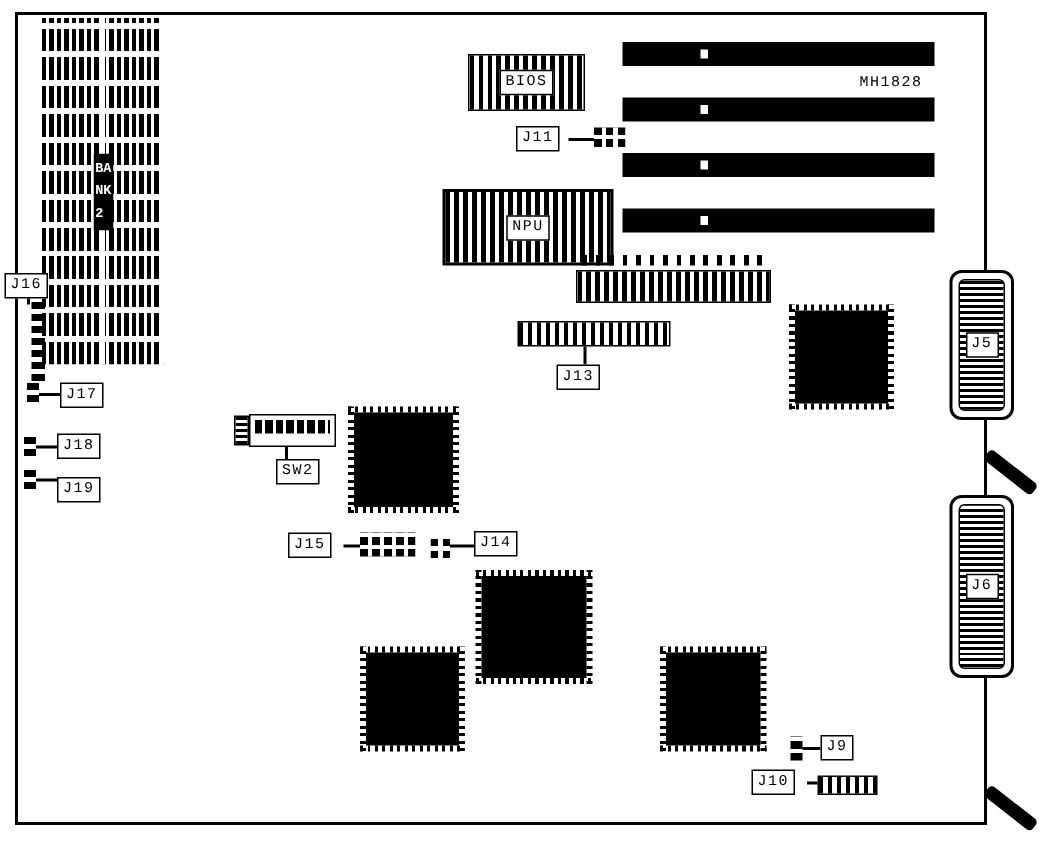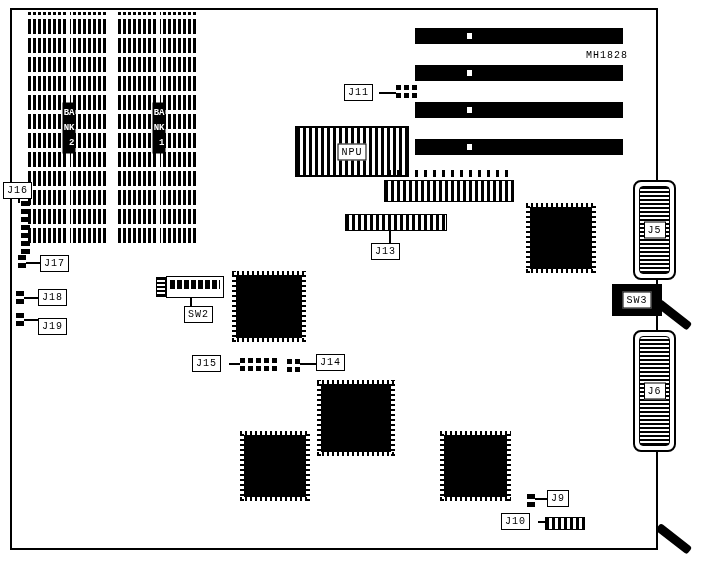--- a/index.html
+++ b/index.html
@@ -10,21 +10,21 @@
   .board { left:10px; top:8px; width:648px; height:542px; border:2px solid #000; box-sizing:border-box; }
 
   
   .bank { width:82px; height:231px;
     background:
       repeating-linear-gradient(90deg, transparent 0 38px, #fff 38px 42px),
       repeating-linear-gradient(0deg, transparent 0 15px, #fff 15px 19px),
       repeating-linear-gradient(90deg, #000 0 3px, #fff 3px 5px); }
   .bank-label { left:50%; top:50%; transform:translate(-50%,-50%); width:11px;
     background:#000; color:#fff; font:bold 9px/15px "Liberation Mono", monospace;
-    word-break:break-all; text-align:right; padding:3px 1px; z-index:2; }
+    word-break:break-all; text-align:left; padding:3px 1px; z-index:2; }
 
   .isa { left:415px; width:208px; height:16px; background:#000; }
   .isa::after { content:""; position:absolute; left:52px; top:5px; width:5px; height:6px; background:#fff; }
 
   .stripe-v { background: repeating-linear-gradient(90deg,#000 0 3px,#fff 3px 6px); border:1px solid #000; box-sizing:border-box; }
   .stripe-h { background: repeating-linear-gradient(0deg,#000 0 2px,#fff 2px 4px); border:1px solid #000; box-sizing:border-box; }
 
   .qfp { background:#000; }
   .qfp::before { content:""; position:absolute; inset:-4px;
     background:
@@ -53,36 +53,36 @@
   .lever { height:9px; background:#000; border-radius:3px; transform-origin:left center; transform:rotate(38deg); z-index:2; }
 
   .npu { border:2px solid #000; background: repeating-linear-gradient(90deg,#000 0 3px,#fff 3px 6px); box-sizing:border-box; }
   .bios { background: repeating-linear-gradient(90deg,#000 0 3px,#fff 3px 6px); border:1px solid #000; box-sizing:border-box; }
   .ticks { background: repeating-linear-gradient(90deg,#000 0 3px,transparent 3px 9px); }
 
   .dipsw { background:#fff; border:1px solid #000; box-sizing:border-box; }
   .dipsw .sw-cells { position:absolute; left:3px; top:3px; right:3px; height:9px;
     background: repeating-linear-gradient(90deg,#000 0 5px,transparent 5px 7px); }
 
-  .partnum { font:10px "Liberation Mono", monospace; letter-spacing:1px; color:#000;margin-left:13px; }
+  .partnum { font:10px "Liberation Mono", monospace; letter-spacing:1px; color:#000; }
 </style>
 </head>
 <body>
 
 <div class="stage">
 
   <div class="abs board"></div>
 
   <div class="abs bank" style="left:28px;top:12px">
     <div class="abs bank-label">BANK2</div>
   </div>
-  <div class="abs bank" style="left:118px;top:12px">
-    <div class="abs bank-label">BANK1</div>
+
+  <div class="abs bios" style="left:312px;top:36px;width:78px;height:38px">
+    <div class="abs lbl conn-lbl">BIOS</div>
   </div>
-
 
   <div class="abs isa" style="top:28px"></div>
   <div class="abs isa" style="top:65px"></div>
   <div class="abs isa" style="top:102px"></div>
   <div class="abs isa" style="top:139px"></div>
 
   <div class="abs partnum" style="left:573px;top:50px">MH1828</div>
 
   <div class="abs lbl" style="left:344px;top:84px">J11</div>
   <div class="abs line" style="left:379px;top:92px;width:17px;height:2px"></div>
@@ -142,23 +142,20 @@
 
   <div class="abs lbl" style="left:501px;top:513px">J10</div>
   <div class="abs line" style="left:538px;top:521px;width:7px;height:2px"></div>
   <div class="abs stripe-v" style="left:545px;top:517px;width:40px;height:13px"></div>
 
   <div class="abs dsub" style="left:633px;top:180px;width:43px;height:100px">
     <div class="abs lbl conn-lbl">J5</div>
   </div>
 
   <div class="abs lever" style="left:658px;top:298px;width:40px"></div>
-  <div class="abs swbox" style="left:612px;top:284px;width:50px;height:32px">
-    <div class="abs lbl conn-lbl">SW3</div>
-  </div>
 
   <div class="abs dsub" style="left:633px;top:330px;width:43px;height:122px">
     <div class="abs lbl conn-lbl">J6</div>
   </div>
 
 
   <div class="abs lever" style="left:658px;top:522px;width:40px"></div>
 
 </div>
 

